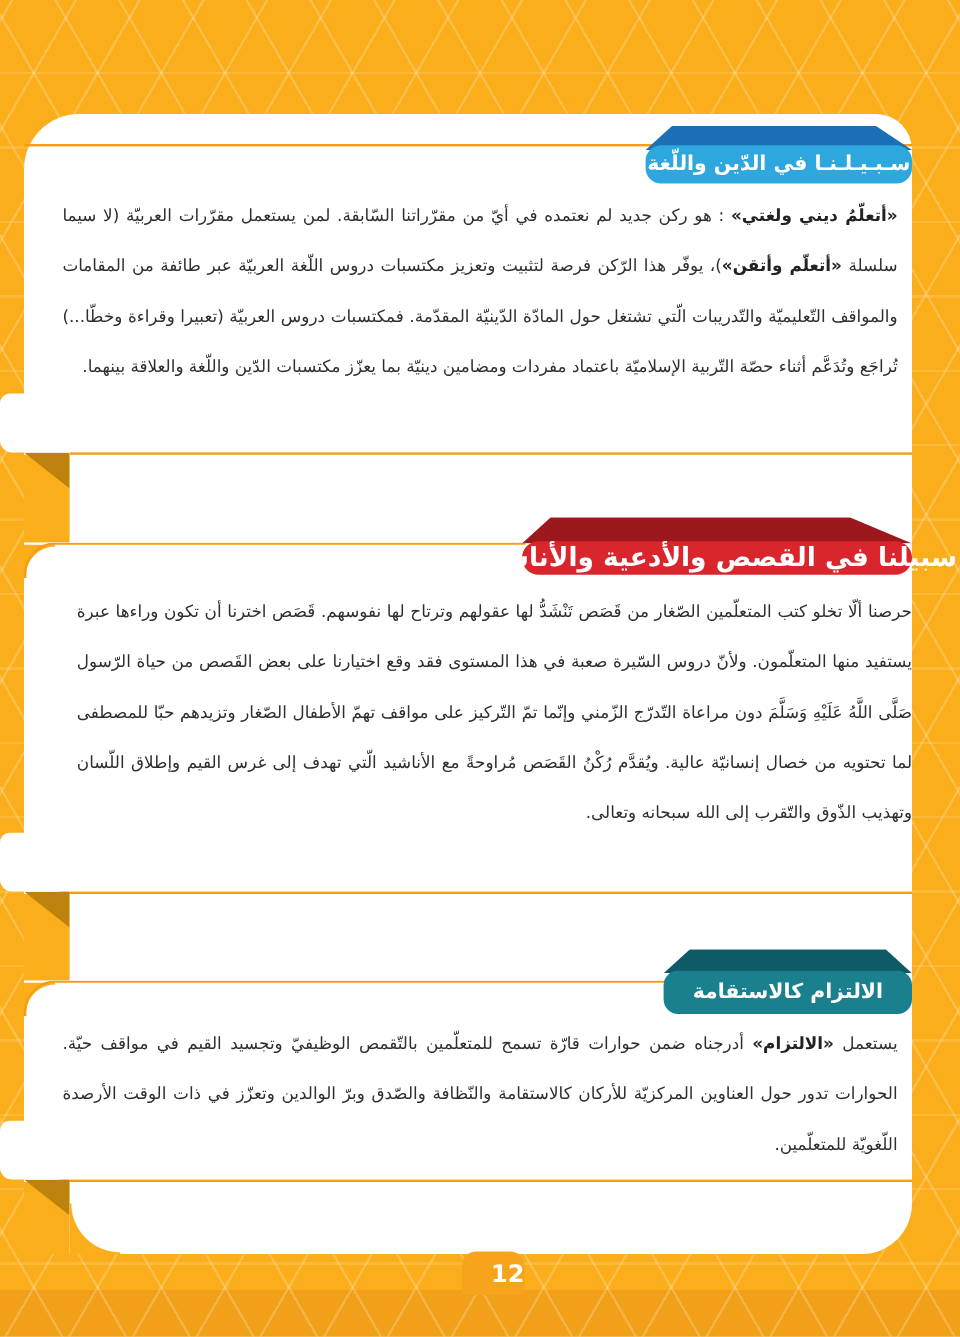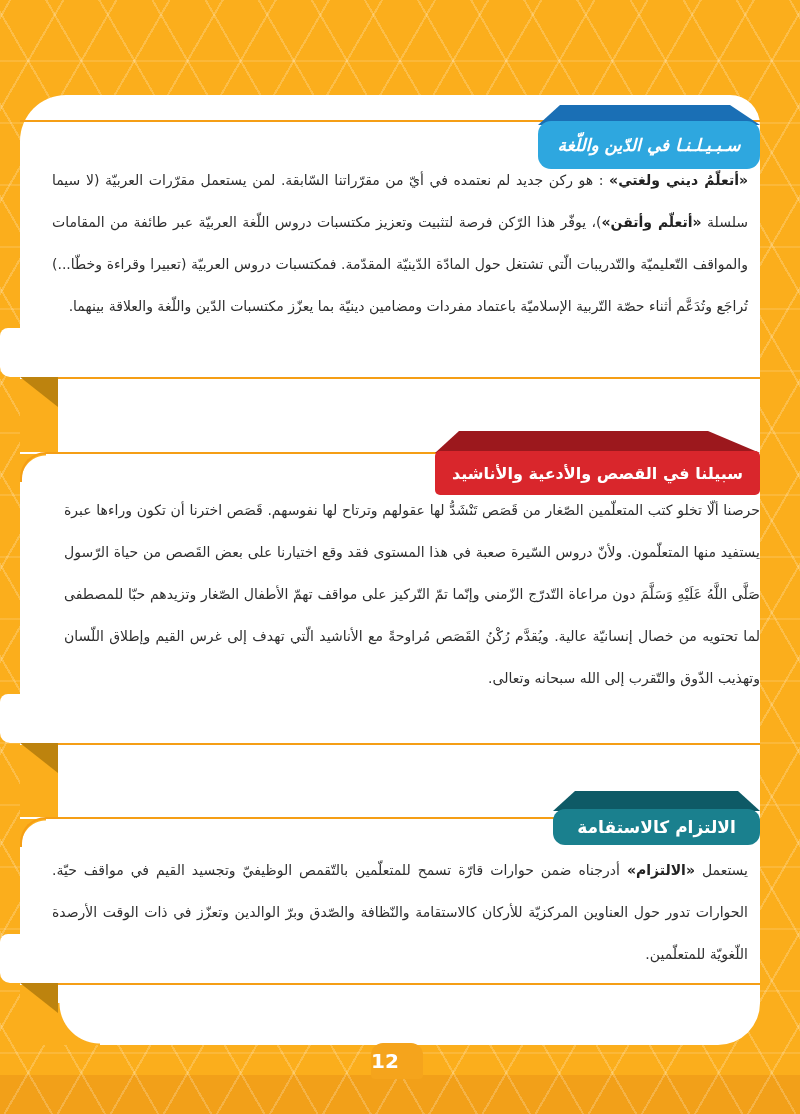--- a/index.html
+++ b/index.html
@@ -61,41 +61,41 @@
   #flare-3{left:0;top:934px;}
 
   
   .banner{direction:rtl;}
   .banner .back{position:absolute;left:0;right:0;top:0;}
   .banner .body{position:absolute;left:0;right:0;display:flex;align-items:center;
     justify-content:center;color:#fff;font-weight:bold;white-space:nowrap;}
   #banner-1{left:538px;top:105px;width:222px;height:54px;}
   #banner-1 .back{height:20px;background:#1A6FB5;
     clip-path:polygon(0 100%,22px 0,calc(100% - 30px) 0,100% 100%);}
-  #banner-1 .body{top:16px;height:48px;background:#2EA7DF;border-radius:13px;font-size:17px;font-style:italic;}
+  #banner-1 .body{top:16px;height:32px;background:#2EA7DF;border-radius:13px;font-size:17px;}
   #banner-2{left:435px;top:431px;width:325px;height:59px;}
   #banner-2 .back{height:22px;background:#9C181D;
     clip-path:polygon(0 100%,24px 0,calc(100% - 52px) 0,100% 100%);}
-  #banner-2 .body{top:20px;height:44px;background:#D9262C;border-radius:5px;font-size:16px;}
+  #banner-2 .body{top:20px;height:28px;background:#D9262C;border-radius:17px;font-size:22px;}
   #banner-3{left:553px;top:791px;width:207px;height:54px;}
   #banner-3 .back{height:20px;background:#0E5A66;
     clip-path:polygon(0 100%,22px 0,calc(100% - 22px) 0,100% 100%);}
   #banner-3 .body{top:18px;height:36px;background:#1A808E;border-radius:12px;font-size:17px;}
 
   
   .para{direction:rtl;text-align:justify;color:#2E2E2E;
     font-size:14px;line-height:42px;}
   #para-1{left:52px;top:159px;width:696px;height:212px;}
   #para-2{left:64px;top:489px;width:696px;height:254px;}
   #para-3{left:52px;top:849px;width:696px;height:130px;}
   .para b{font-weight:bold;color:#222;}
 
   
-  #page-number-tab{left:371px;top:1043px;width:52px;height:36px;background:#F5A41C;
-    border-radius:12px 12px 4px 4px;display:flex;align-items:center;justify-content:flex-start;
+  #page-number-tab{left:385px;top:1043px;width:52px;height:36px;background:#F5A41C;
+    border-radius:12px 12px 4px 4px;display:flex;align-items:center;justify-content:flex-end;
     color:#fff;font-weight:bold;font-size:20px;}
 </style>
 </head>
 <body>
 
 <div id="stage" class="pattern">
 
   <div id="footer-band" class="abs pattern"></div>
 
   <div id="page-body" class="abs"></div>

